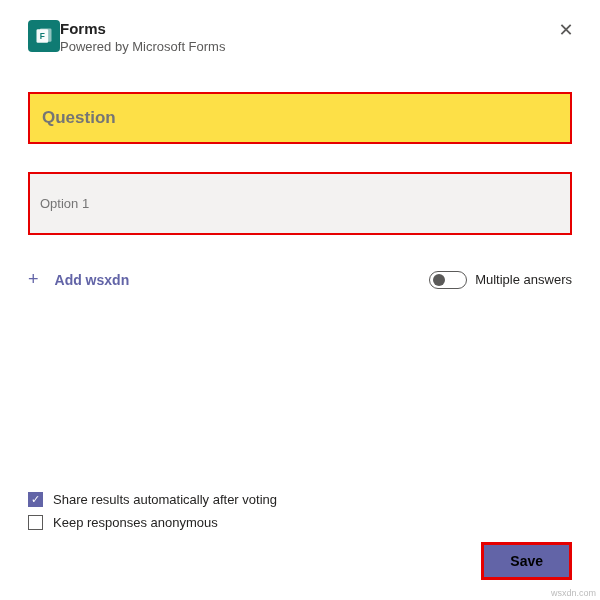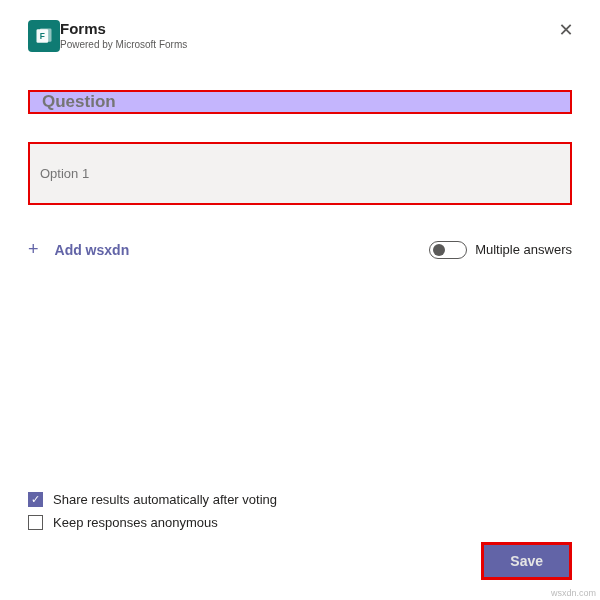--- a/index.html
+++ b/index.html
@@ -4,28 +4,28 @@
 <style>
   * { box-sizing: border-box; margin: 0; padding: 0; }
   html, body { width: 600px; height: 600px; font-family: "Segoe UI", Arial, sans-serif; background: #fff; color: #252423; }
   .dialog { width: 600px; height: 600px; padding: 20px 28px 20px 28px; position: relative; display: flex; flex-direction: column; }
 
   .header { display: flex; align-items: flex-start; }
   .app-icon { width: 32px; height: 32px; background: #0f7b73; border-radius: 4px; display: flex; align-items: center; justify-content: center; flex-shrink: 0; position: relative; }
   .app-icon svg { width: 20px; height: 20px; }
   .title-block { margin-left: 0; }
   .app-title { font-size: 15px; font-weight: 700; color: #232323; }
-  .app-sub { font-size: 10px; color: #5b5a59; margin-top: 2px; }
+  .app-sub { font-size: 13px; color: #5b5a59; margin-top: 2px; }
   .close-btn { position: absolute; top: 20px; right: 24px; width: 20px; height: 20px; background: none; border: none; font-size: 18px; color: #5b5a59; cursor: pointer; line-height: 1; }
 
   .content { margin-top: 38px; }
 
   .hlbox { border: 2px solid #e60000; }
   .input-wrap { margin-bottom: 4px; }
-  .q-input { width: 100%; background: #c4b5fd; border: none; font-size: 17px; font-weight: 600; color: #5b5a59; padding: 0 12px; }
+  .q-input { width: 100%; background: #fde047; border: none; font-size: 17px; font-weight: 600; color: #5b5a59; padding: 14px 12px; }
   .opt-input { width: 100%; background: #f3f2f1; border: none; font-size: 13px; color: #5b5a59; padding: 22px 10px; }
   .gap { height: 24px; }
   .gap-s { height: 6px; }
 
   .row2 { display: flex; align-items: center; justify-content: space-between; margin-top: 24px; }
   .add-opt { display: flex; align-items: center; color: #6264a7; font-size: 14px; font-weight: 600; cursor: pointer; }
   .add-opt .plus { font-size: 18px; font-weight: 300; margin-right: 16px; color: #6264a7; }
   .multi-wrap { display: flex; align-items: center; }
   .switch { width: 38px; height: 18px; border: 1px solid #5b5a59; border-radius: 9px; position: relative; margin-right: 8px; background: #fff; cursor: pointer; }
   .switch .knob { position: absolute; width: 12px; height: 12px; background: #5b5a59; border-radius: 50%; top: 2px; left: 3px; }
@@ -34,21 +34,21 @@
   .watermark { position: absolute; left: 180px; top: 350px; text-align: left; line-height: 1.05; font-size: 16px; font-weight: 600; color: #2b2b2b; font-family: Georgia, 'Times New Roman', serif; }
   .watermark .sq { display: inline-block; width: 14px; height: 14px; background: linear-gradient(135deg, #0aa3e6 0%, #0a6fe6 100%); vertical-align: top; margin-left: 4px; transform: rotate(-6deg); }
 
   .footer { margin-top: auto; padding-top: 10px; }
   .chk-row { display: flex; align-items: center; font-size: 13px; color: #252423; margin-bottom: 8px; }
   .checkbox { width: 15px; height: 15px; border: 1px solid #5b5a59; margin-right: 10px; display: flex; align-items: center; justify-content: center; cursor: pointer; }
   .checkbox.checked { background: #6264a7; border-color: #6264a7; color: #fff; font-size: 11px; }
 
   .btn-row { display: flex; justify-content: flex-end; margin-top: 12px; }
   .save-hl { border: 3px solid #e60000; padding: 0; }
-  .save-btn { background: #6264a7; color: #e5e5e5; border: none; font-size: 14px; font-weight: 600; padding: 8px 26px; cursor: pointer; }
+  .save-btn { background: #6264a7; color: #000000; border: none; font-size: 14px; font-weight: 600; padding: 8px 26px; cursor: pointer; }
 
   .attrib { position: absolute; right: 4px; bottom: 2px; font-size: 9px; color: #bcbcbc; }
 </style>
 </head>
 <body>
 
 <div class="dialog">
 
   <div class="header">
     <div class="app-icon">

